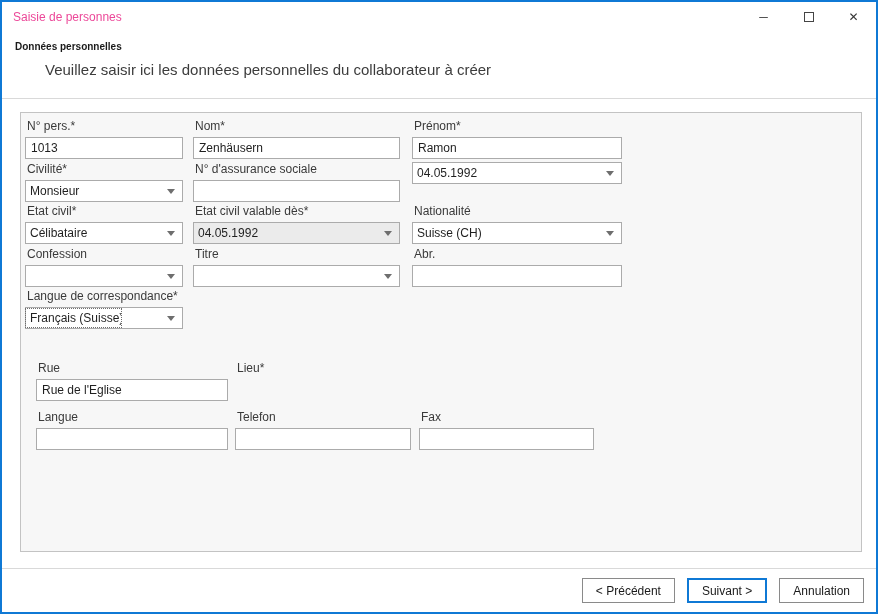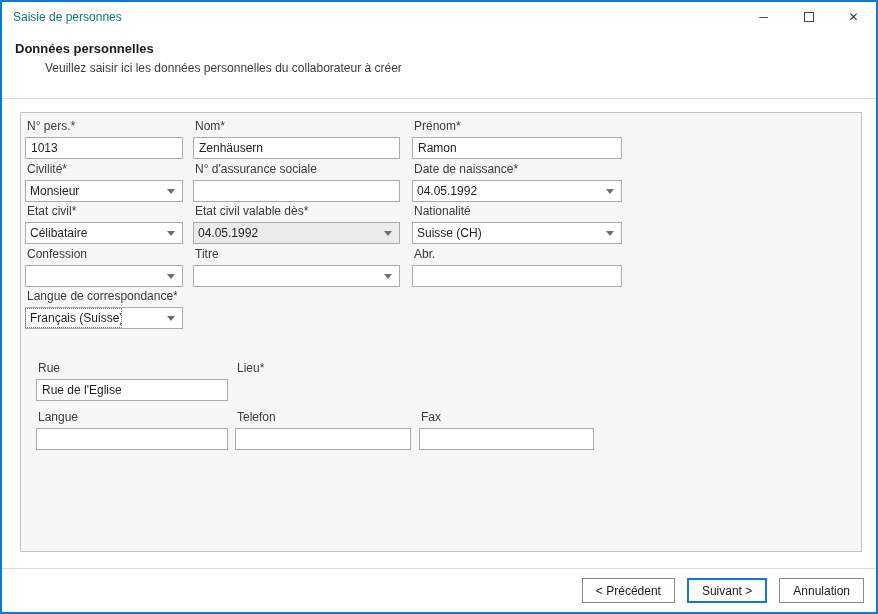--- a/index.html
+++ b/index.html
@@ -6,35 +6,35 @@
   html,body { background:#e8e8e8; font-family:"Liberation Sans","DejaVu Sans",sans-serif; }
   .window{
     position:relative; width:878px; height:614px; background:#ffffff;
     border:2px solid #0f79d5; overflow:hidden;
   }
   
   .titlebar{
     position:absolute; left:0; top:0; right:0; height:30px; background:#ffffff;
     display:flex; align-items:center;
   }
-  .titlebar-title{ font-size:12px; color:#0f766e; padding-left:11px; flex:1; }
+  .titlebar-title{ font-size:12px; color:#ec4899; padding-left:11px; flex:1; }
   .win-controls{ display:flex; height:100%; }
   .win-btn{
     width:45px; height:100%; display:flex; align-items:center; justify-content:center;
     font-size:12px; color:#333; background:transparent; border:none; cursor:default;
   }
   .win-btn span{ line-height:1; }
   .glyph-max{ width:10px; height:10px; border:1px solid #444; display:inline-block; }
   
   .header{
     position:absolute; left:0; top:30px; right:0; height:67px; background:#fff;
     border-bottom:1px solid #d9d9d9;
   }
-  .header-title{ position:absolute; left:13px; top:9px; font-size:13px; font-weight:bold; color:#1a1a1a; }
-  .header-subtitle{ position:absolute; left:43px; top:29px; font-size:12px; color:#3c3c3c; }
+  .header-title{ position:absolute; left:13px; top:9px; font-size:10px; font-weight:bold; color:#1a1a1a; }
+  .header-subtitle{ position:absolute; left:43px; top:29px; font-size:15px; color:#3c3c3c; }
   
   .panel{
     position:absolute; left:18px; top:110px; width:842px; height:440px;
     background:#f7f7f7; border:1px solid #c3c3c3;
   }
   .fld{ position:absolute; }
   .lbl{ display:block; font-size:12px; color:#3a3a3a; margin:0 0 4px 2px; white-space:nowrap; }
   .txt{
     display:block; width:100%; height:22px; border:1px solid #ababab; background:#fff;
     font-family:inherit; font-size:12px; color:#1f1f1f; padding:0 5px; outline:none;
@@ -107,21 +107,20 @@
       <div class="combo">
         <span class="combo-text">Monsieur</span>
         <span class="combo-arrow"></span>
       </div>
     </div>
     <div class="fld" style="left:172px;top:49px;width:207px">
       <label class="lbl">N° d'assurance sociale</label>
       <input class="txt" value="" style="">
     </div>
     <div class="fld" style="left:391px;top:49px;width:210px">
-      <label class="lbl">Date de naissance*</label>
       <div class="combo">
         <span class="combo-text">04.05.1992</span>
         <span class="combo-arrow"></span>
       </div>
     </div>
 
     <div class="fld" style="left:4px;top:91px;width:158px">
       <label class="lbl">Etat civil*</label>
       <div class="combo">
         <span class="combo-text">Célibataire</span>

